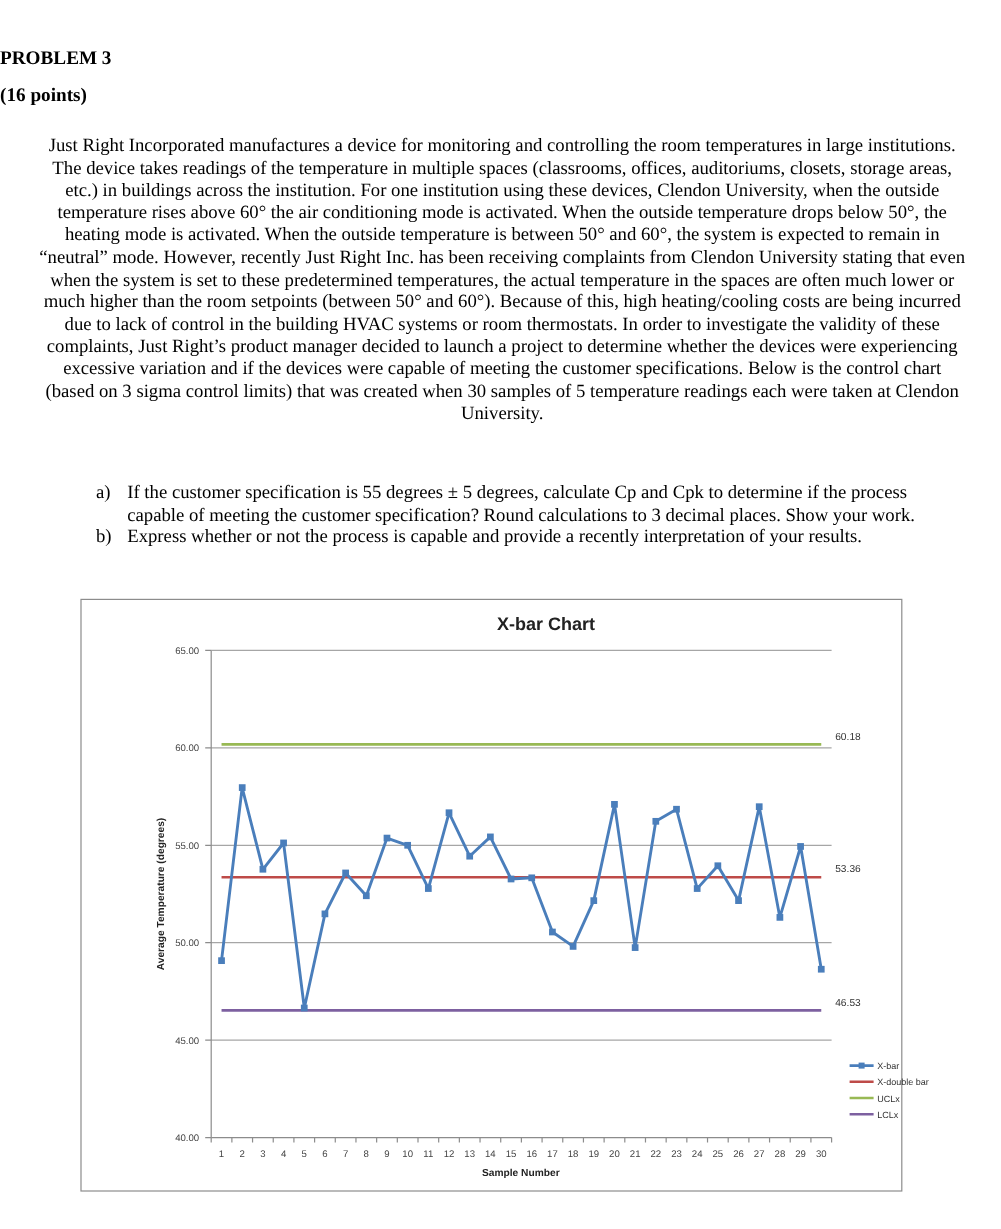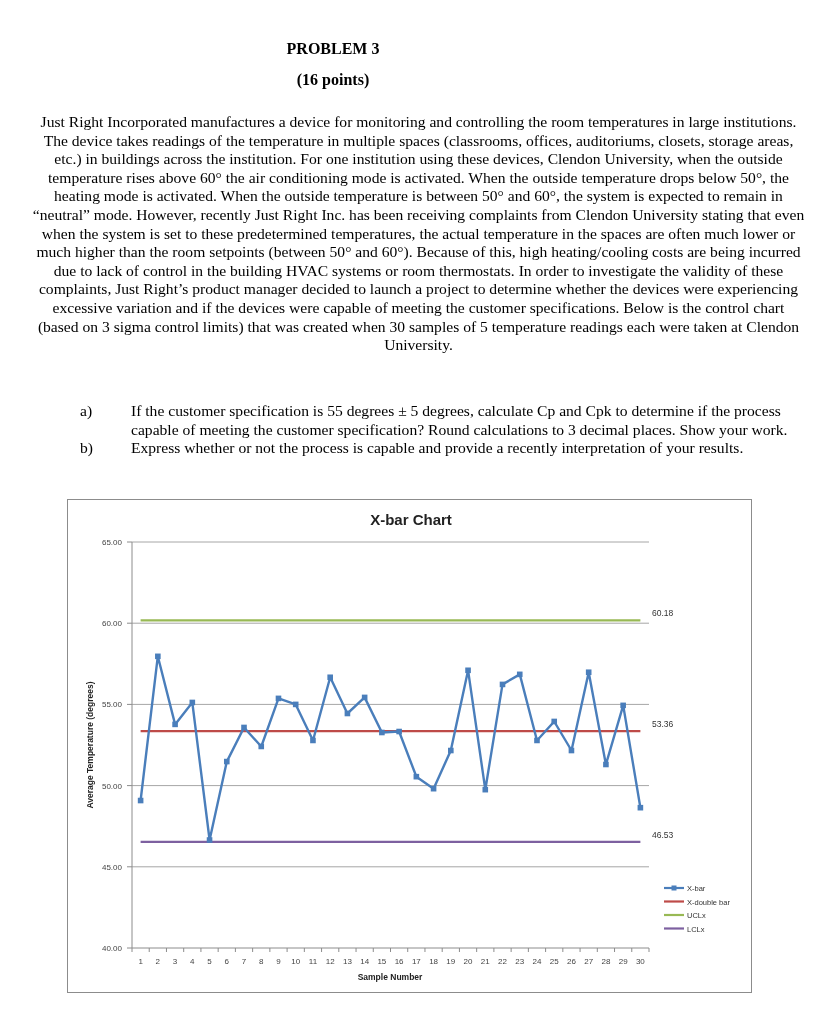--- a/index.html
+++ b/index.html
@@ -1,27 +1,27 @@
 <!DOCTYPE html>
 <html><head>
 <meta charset="utf-8">
 <style>
   html, body { margin: 0; padding: 0; background: #ffffff; }
   body { width: 834px; height: 1024px; position: relative; overflow: hidden;
          font-family: "Liberation Serif", serif; color: #000; }
-  .title { position: absolute; left: 0; width: 666px; text-align: center;
+  .title { position: absolute; left: 0; width: 666px; 
            font-weight: bold; font-size: 16px; }
   .para { position: absolute; left: 31px; width: 775px; font-size: 15.6px;
           line-height: 18.6px; text-align: center; }
   .qlist { position: absolute; left: 80px; width: 720px; font-size: 15.6px; line-height: 18.6px; }
   .q { display: flex; }
   .q .lbl { width: 26px; flex: none; }
-  .q .txt { flex: 1; margin-left: 25px; }
+  .q .txt { flex: 1; }
   .chart-box { position: absolute; left: 67px; top: 499px; width: 685px; height: 494px;
-               border: 1px solid #8c8c8c; box-sizing: border-box; background: #fff; }
+               border: 1px solid #8c8c8c; box-sizing: border-box; background: #fff; padding-left: 44px; }
   svg text { font-family: "Liberation Sans", sans-serif; }
 </style>
 </head>
 <body>
 
 <div class="title" style="top:40px;">PROBLEM 3</div>
 <div class="title" style="top:71px;">(16 points)</div>
 
 <div class="para" style="top:113px;">Just Right Incorporated manufactures a device for monitoring and controlling the room temperatures in large institutions. The device takes readings of the temperature in multiple spaces (classrooms, offices, auditoriums, closets, storage areas, etc.) in buildings across the institution. For one institution using these devices, Clendon University, when the outside temperature rises above 60° the air conditioning mode is activated. When the outside temperature drops below 50°, the heating mode is activated. When the outside temperature is between 50° and 60°, the system is expected to remain in “neutral” mode. However, recently Just Right Inc. has been receiving complaints from Clendon University stating that even when the system is set to these predetermined temperatures, the actual temperature in the spaces are often much lower or much higher than the room setpoints (between 50° and 60°). Because of this, high heating/cooling costs are being incurred due to lack of control in the building HVAC systems or room thermostats. In order to investigate the validity of these complaints, Just Right’s product manager decided to launch a project to determine whether the devices were experiencing excessive variation and if the devices were capable of meeting the customer specifications.  Below is the control chart (based on 3 sigma control limits) that was created when 30 samples of 5 temperature readings each were taken at Clendon University.</div>
 

